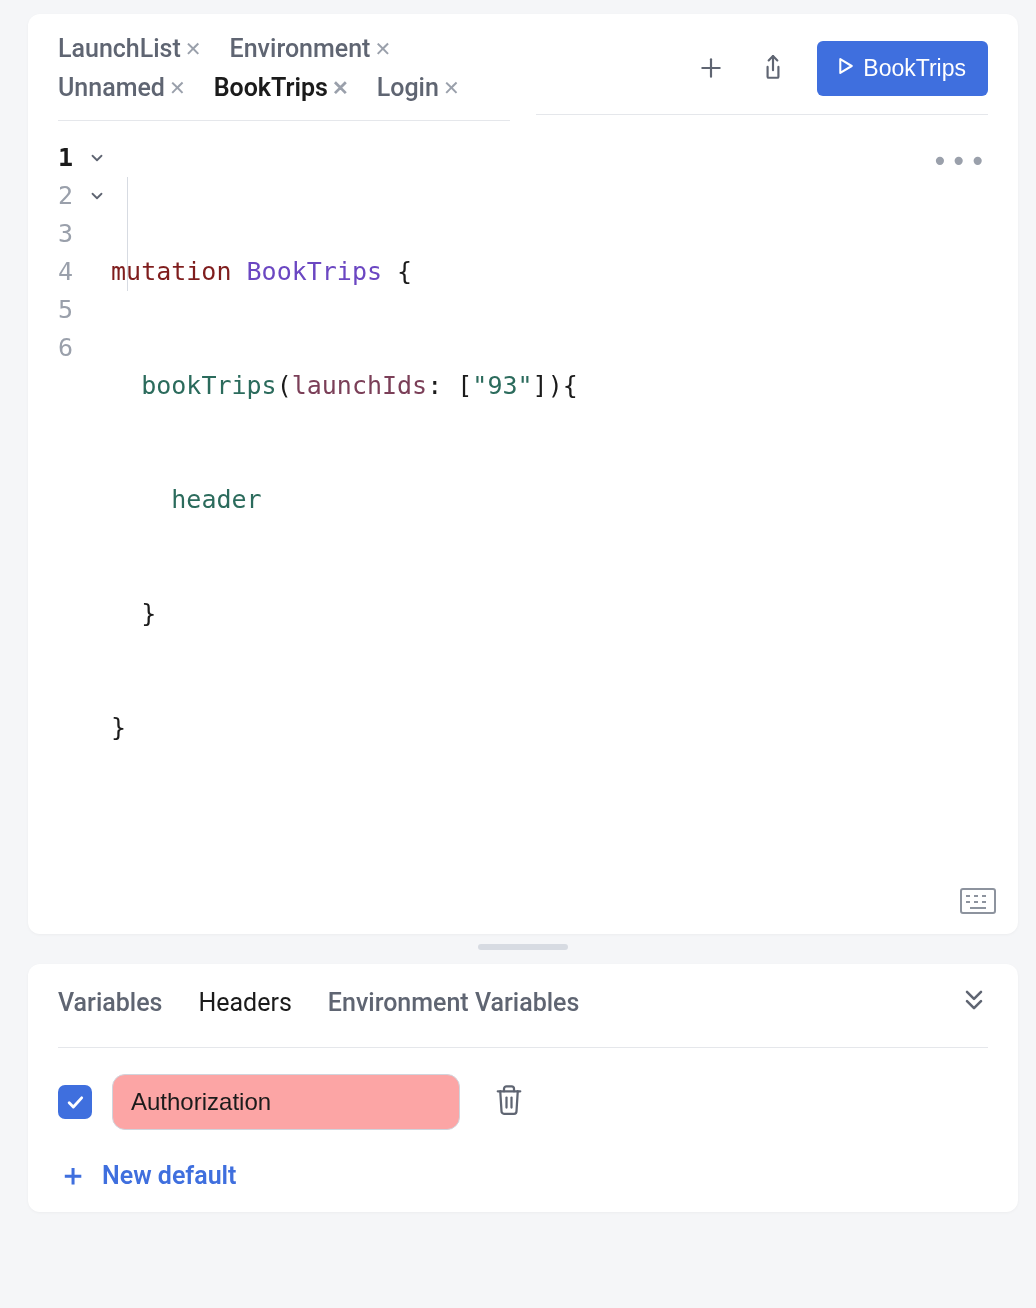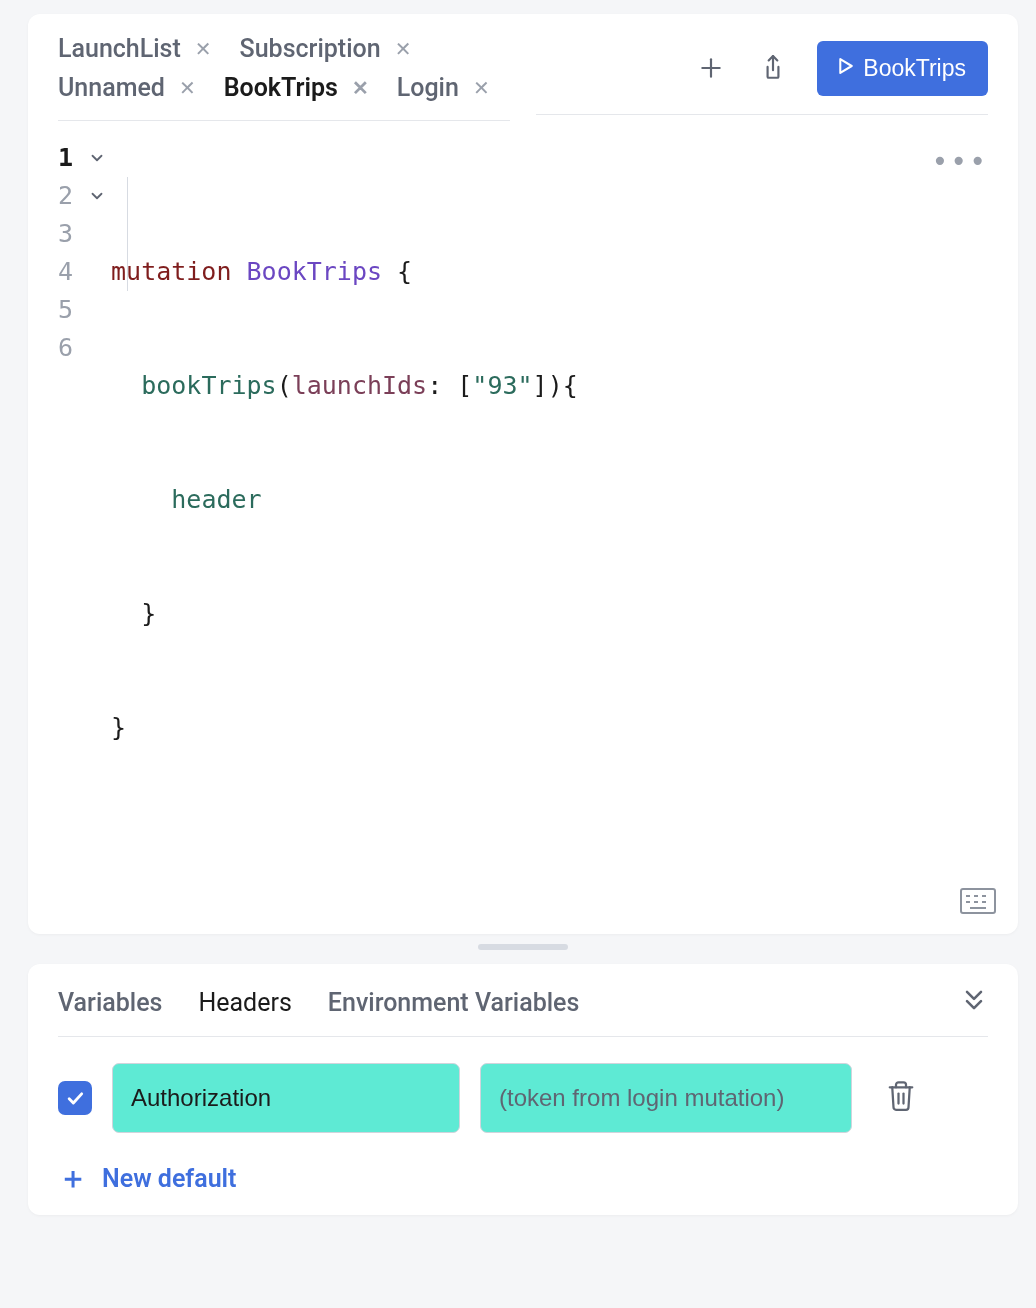--- a/index.html
+++ b/index.html
@@ -31,21 +31,21 @@
     flex-wrap: wrap;
     align-items: center;
     gap: 10px 28px;
     padding-bottom: 18px;
     border-bottom: 1px solid #e5e7eb;
     max-width: 530px;
   }
   .tab {
     display: inline-flex;
     align-items: center;
-    gap: 14px;
+    gap: 4px;
     font-size: 25px;
     font-weight: 500;
     color: #5f6572;
     cursor: pointer;
     justify-content: space-between;
   }
   .tab.active { color: #1b1b1b; font-weight: 600; }
   .tab-close {
     font-size: 20px;
     color: #9aa0ab;
@@ -123,40 +123,40 @@
   }
   
   .resize-handle {
     width: 90px; height: 6px; background:#d7dbe2; border-radius:3px;
     margin: 10px auto 14px auto; cursor: ns-resize;
   }
   
   .bottom-panel { padding: 22px 30px 22px 30px; }
   .bottom-tabs {
     display:flex; align-items:center; gap:36px;
-    border-bottom:1px solid #e5e7eb; padding-bottom:18px;
+    border-bottom:1px solid #e5e7eb; padding-bottom:29px;
     position:relative;
   }
   .btab { font-size:25px; font-weight:500; color:#5f6572; cursor:pointer; }
   .btab.active { color:#1b1b1b; font-weight:400; }
   .collapse-icon { margin-left:auto; color:#5f6572; cursor:pointer; }
   .header-row {
     display:flex; align-items:center; gap:20px; margin-top:26px;
   }
   .chk {
     width:34px; height:34px; border-radius:7px; background:#3f6fde;
     display:inline-flex; align-items:center; justify-content:center;
     cursor:pointer;
   }
   .hdr-input {
     flex: 0 0 340px;
-    height: 70px;
+    height: 56px;
     border:1px solid #d0d4dc;
-    border-radius:7px;
-    background:#5eead4;
+    border-radius:13px;
+    background:#fca5a5;
     font-size:24px;
     padding: 0 18px;
     color:#1b1b1b;
   }
   .hdr-input.val { flex: 0 0 372px; color:#5f6572; }
   .trash-btn { margin-left:14px; color:#5f6572; cursor:pointer; }
   .footer-actions {
     display:flex; gap:50px; margin-top:30px; align-items:center;
     font-size:25px; font-weight:600; color:#3f6fde;
   }
@@ -167,21 +167,21 @@
 <body>
 
 <div class="panel op-panel">
   <div class="tab-row">
     <div class="tabs-wrap">
       <span class="tab">
         <span>LaunchList</span>
         <span class="tab-close">✕</span>
       </span>
       <span class="tab">
-        <span>Subscription</span>
+        <span>Environment</span>
         <span class="tab-close">✕</span>
       </span>
       <span class="tab">
         <span>Unnamed</span>
         <span class="tab-close">✕</span>
       </span>
       <span class="tab active">
         <span>BookTrips</span>
         <span class="tab-close">✕</span>
       </span>
@@ -278,21 +278,20 @@
     </span>
   </div>
 
   <div class="header-row">
     <span class="chk">
       <svg width="20" height="20" viewBox="0 0 24 24" fill="none" stroke="#fff" stroke-width="3.4" stroke-linecap="round" stroke-linejoin="round">
           <polyline points="5 13 10 18 20 7"></polyline>
         </svg>
     </span>
     <input class="hdr-input" value="Authorization" style="">
-    <input class="hdr-input val" value="(token from login mutation)" style="">
     <span class="trash-btn">
       <svg width="30" height="34" viewBox="0 0 24 26" fill="none" stroke="currentColor" stroke-width="1.8" stroke-linecap="round" stroke-linejoin="round">
         <polyline points="3 6 5 6 21 6"></polyline>
           <path d="M19 6l-1 16a2 2 0 0 1-2 2H8a2 2 0 0 1-2-2L5 6"></path>
           <path d="M8 6V4a2 2 0 0 1 2-2h4a2 2 0 0 1 2 2v2"></path>
           <line x1="10" y1="11" x2="10" y2="19"></line>
           <line x1="14" y1="11" x2="14" y2="19"></line>
       </svg>
     </span>
   </div>

